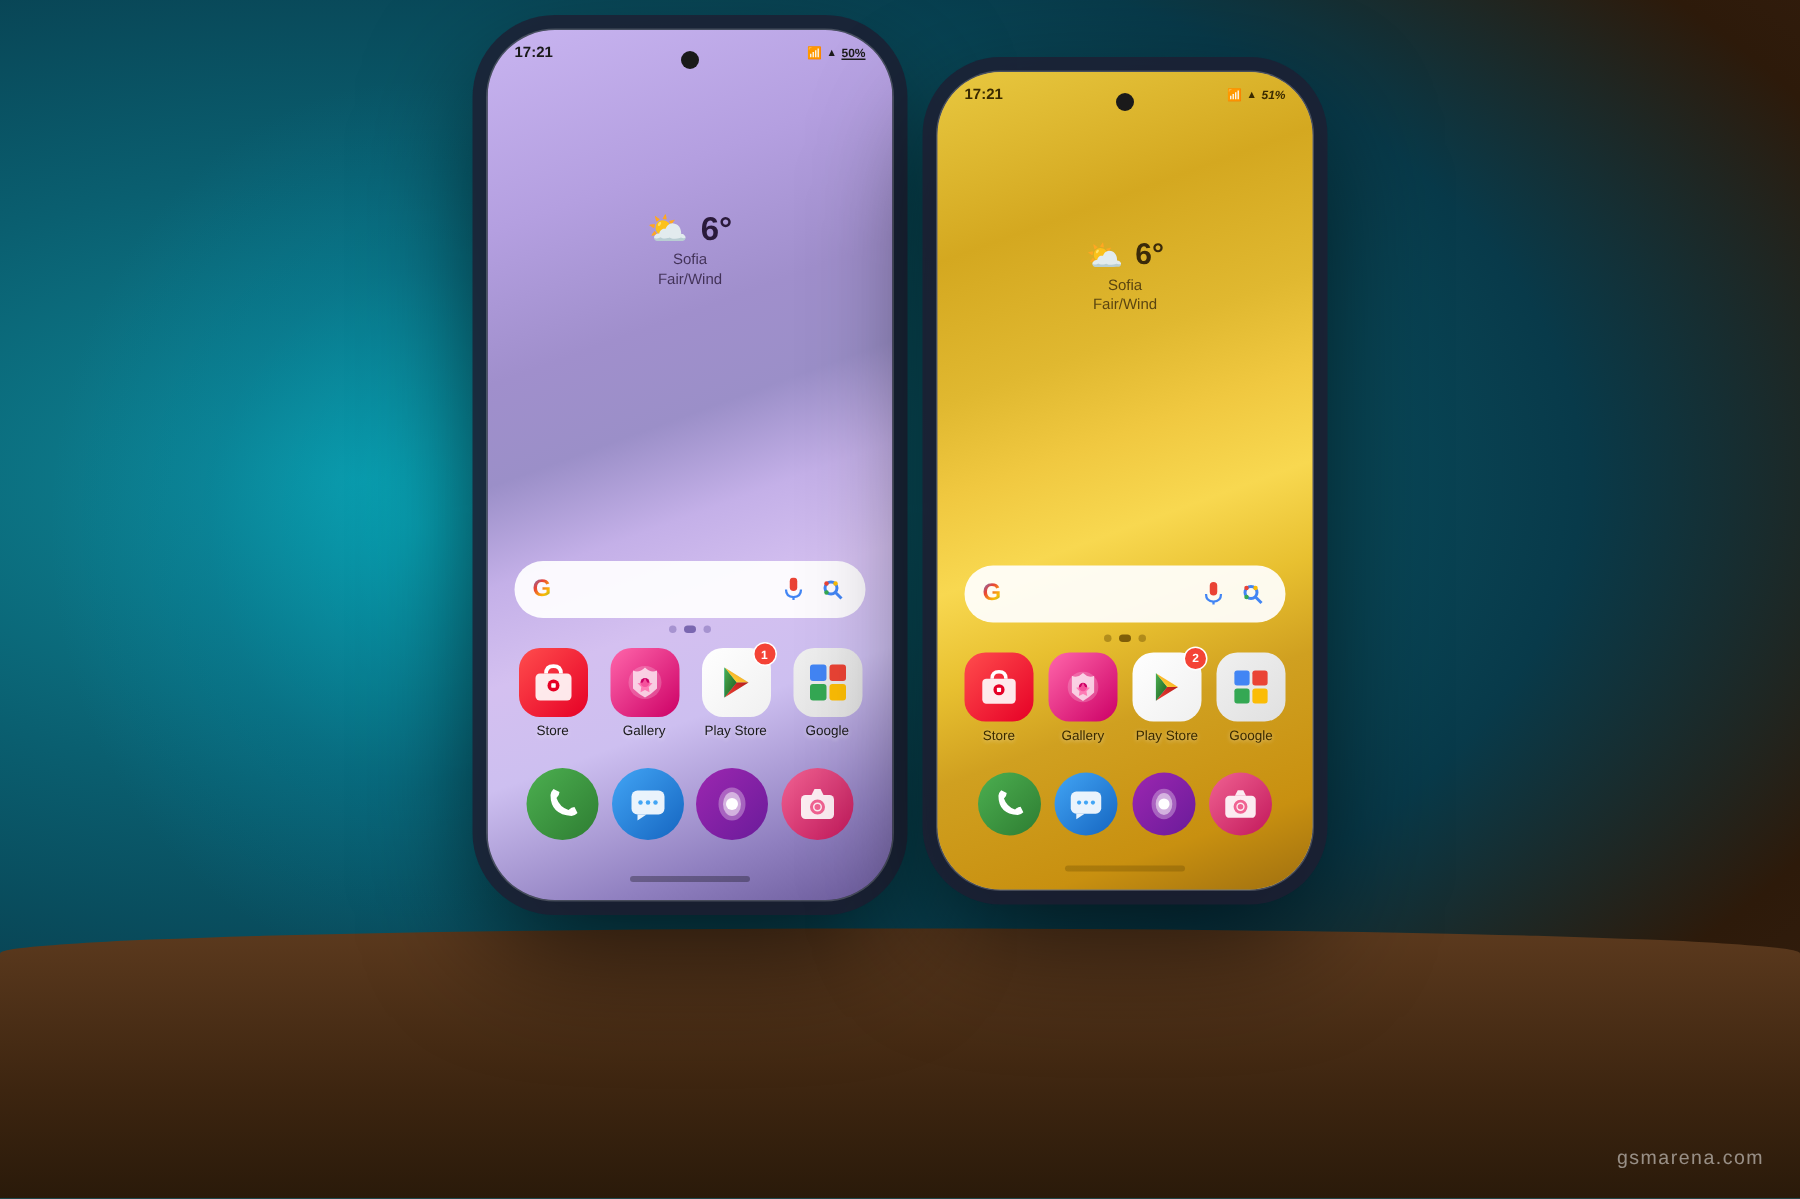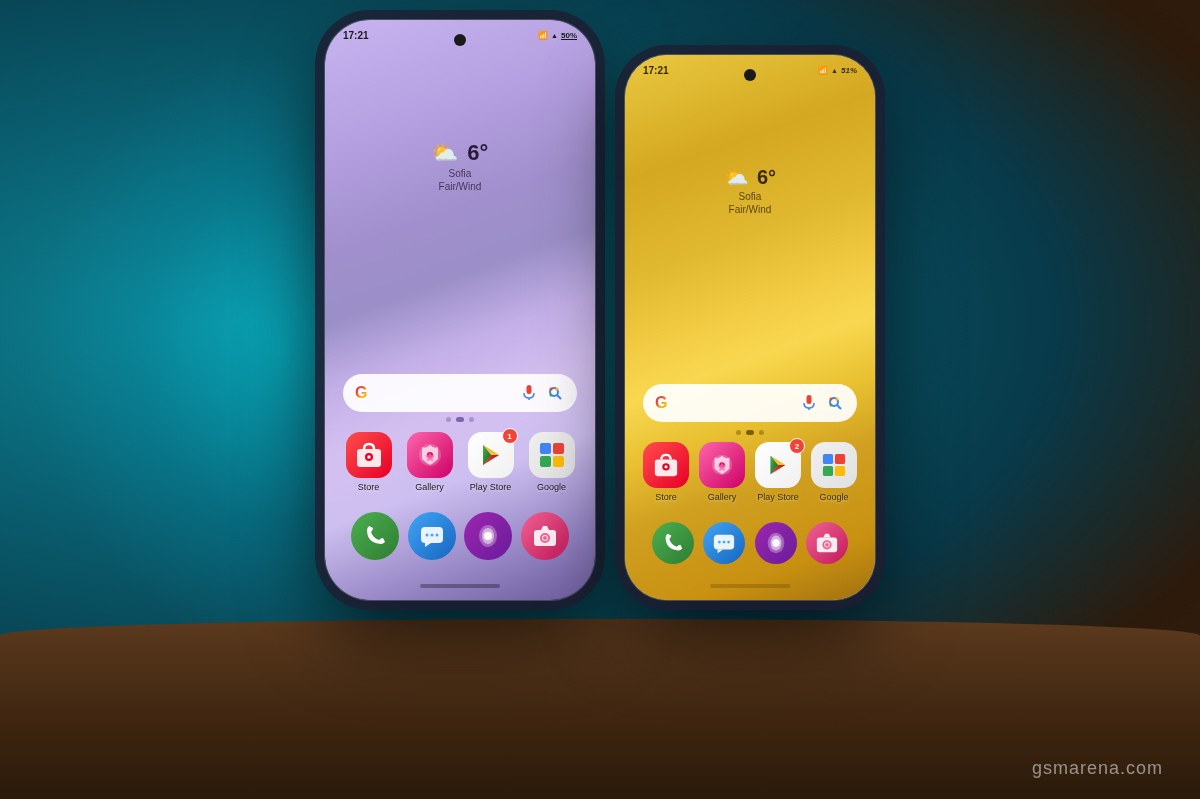--- a/index.html
+++ b/index.html
@@ -37,37 +37,37 @@
       right: 0;
       height: 180px;
       background: linear-gradient(to bottom, #5c3a1e 0%, #3d2510 60%, #2a1a0a 100%);
       border-radius: 60% 60% 0 0 / 20px 20px 0 0;
     }
 
     
     .watermark {
       position: absolute;
       bottom: 20px;
-      right: 37px;
+      right: 24px;
       color: rgba(255,255,255,0.5);
-      font-size: 18px;
+      font-size: 13px;
       font-weight: 300;
       letter-spacing: 1px;
       z-index: 10;
     }
 
     
     .phones-container {
       position: absolute;
       top: 20px;
       left: 50%;
       transform: translateX(-50%);
       display: flex;
       gap: 30px;
-      align-items: flex-end;
+      align-items: center;
       z-index: 5;
     }
 
     
     .phone {
       position: relative;
       border-radius: 45px;
       box-shadow:
         0 0 0 1px rgba(255,255,255,0.2),
         0 0 0 10px rgba(30,30,50,0.8),

